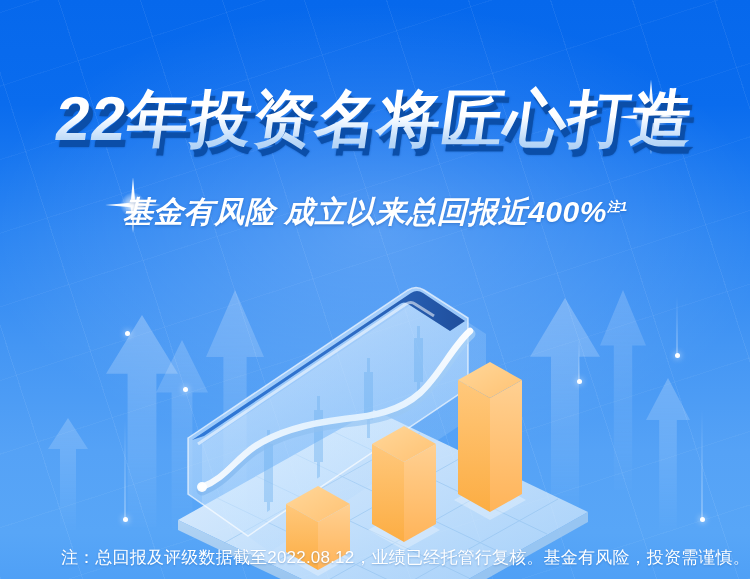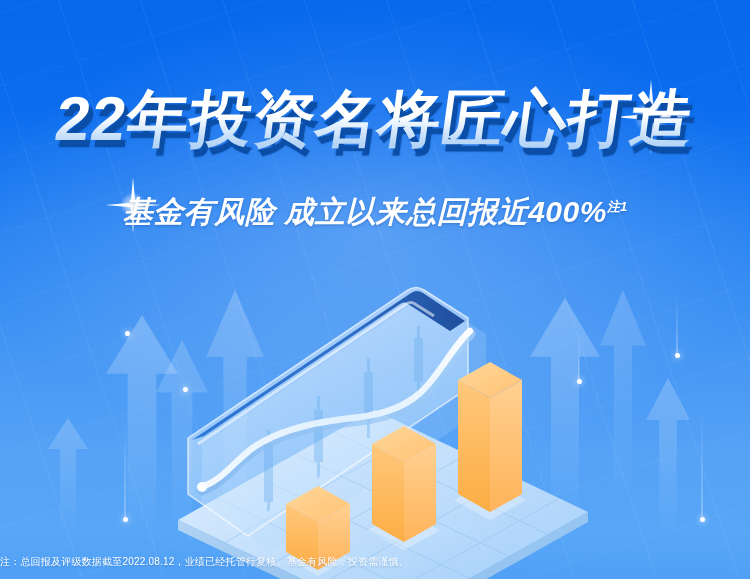--- a/index.html
+++ b/index.html
@@ -129,22 +129,22 @@
     position:absolute;
     left:168px; top:268px;
     width:430px; height:290px;
     z-index:4;
   }
   .illus svg{ display:block; width:100%; height:100%; overflow:visible; }
 
   
   .note{
     position:absolute; left:0; right:0; bottom:10px;
-    text-align:left;
-    font-size:10px;
+    text-align:right;
+    font-size:17px;
     color:#ffffff;
     letter-spacing:.2px;
     z-index:9;
     text-shadow:0 1px 2px rgba(10,70,150,.3);
     white-space:nowrap;
   }
 </style>
 </head>
 <body>
 

